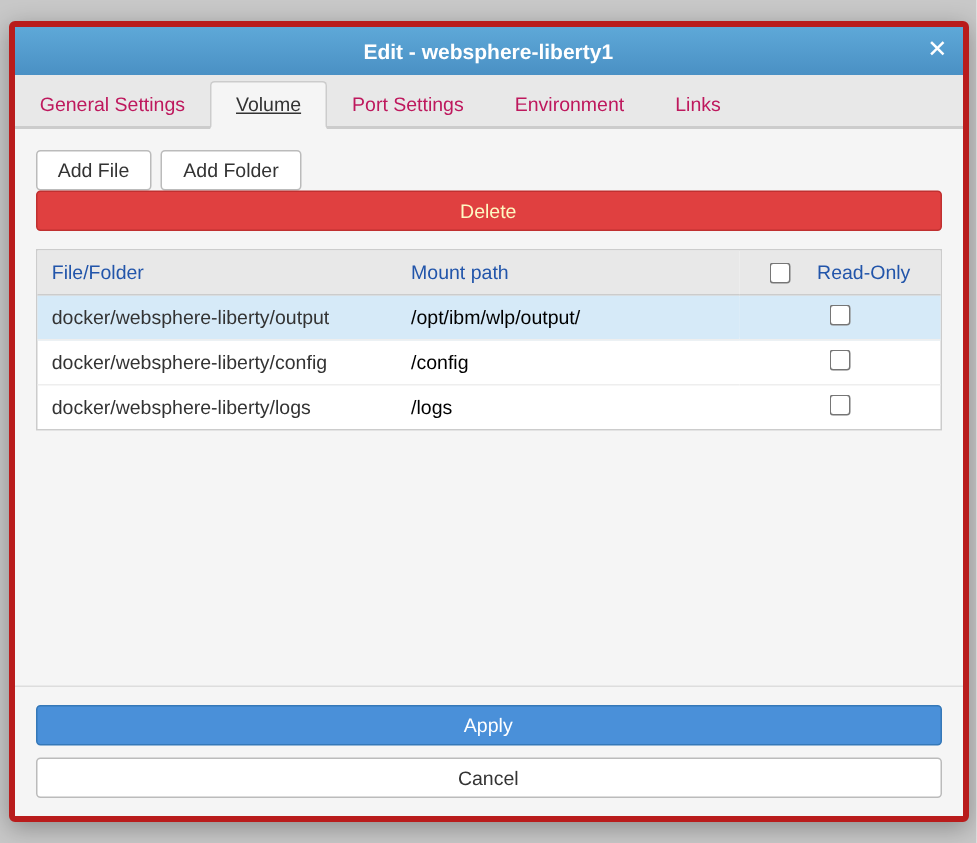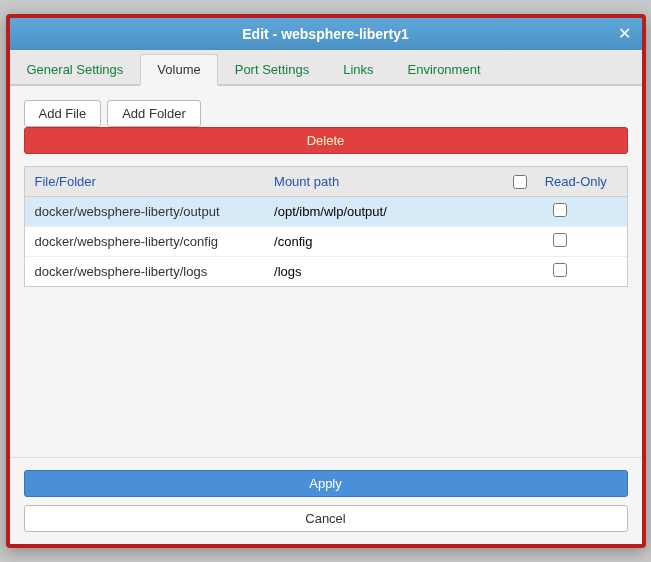--- a/index.html
+++ b/index.html
@@ -45,33 +45,34 @@
     }
     .tabs {
       display: flex;
       background: #e8e8e8;
       border-bottom: 2px solid #ccc;
       padding-top: 4px;
     }
     .tab {
       padding: 7px 16px;
       cursor: pointer;
-      color: #15803d;
+      color: #be185d;
       font-size: 13px;
       border: 1px solid transparent;
       border-bottom: none;
       margin-bottom: -2px;
       border-radius: 3px 3px 0 0;
     }
     .tab.active {
       background: #f5f5f5;
       border-color: #ccc;
       border-bottom: 2px solid #f5f5f5;
       color: #333;
       font-weight: normal;
+      text-decoration: underline;
     }
     .content {
       padding: 14px 14px 10px 14px;
       background: #f5f5f5;
     }
     .toolbar {
       display: flex;
       justify-content: space-between;
       margin-bottom: 12px;
       flex-direction: column;
@@ -180,22 +181,22 @@
 <div class="dialog">
   <div class="title-bar">
     <span>Edit - websphere-liberty1</span>
     <button class="close-btn">✕</button>
   </div>
 
   <div class="tabs">
     <div class="tab">General Settings</div>
     <div class="tab active">Volume</div>
     <div class="tab">Port Settings</div>
+    <div class="tab">Environment</div>
     <div class="tab">Links</div>
-    <div class="tab">Environment</div>
   </div>
 
   <div class="content">
     <div class="toolbar">
       <div class="toolbar-left">
         <button class="btn">Add File</button>
         <button class="btn">Add Folder</button>
       </div>
       <button class="btn btn-danger">Delete</button>
     </div>

